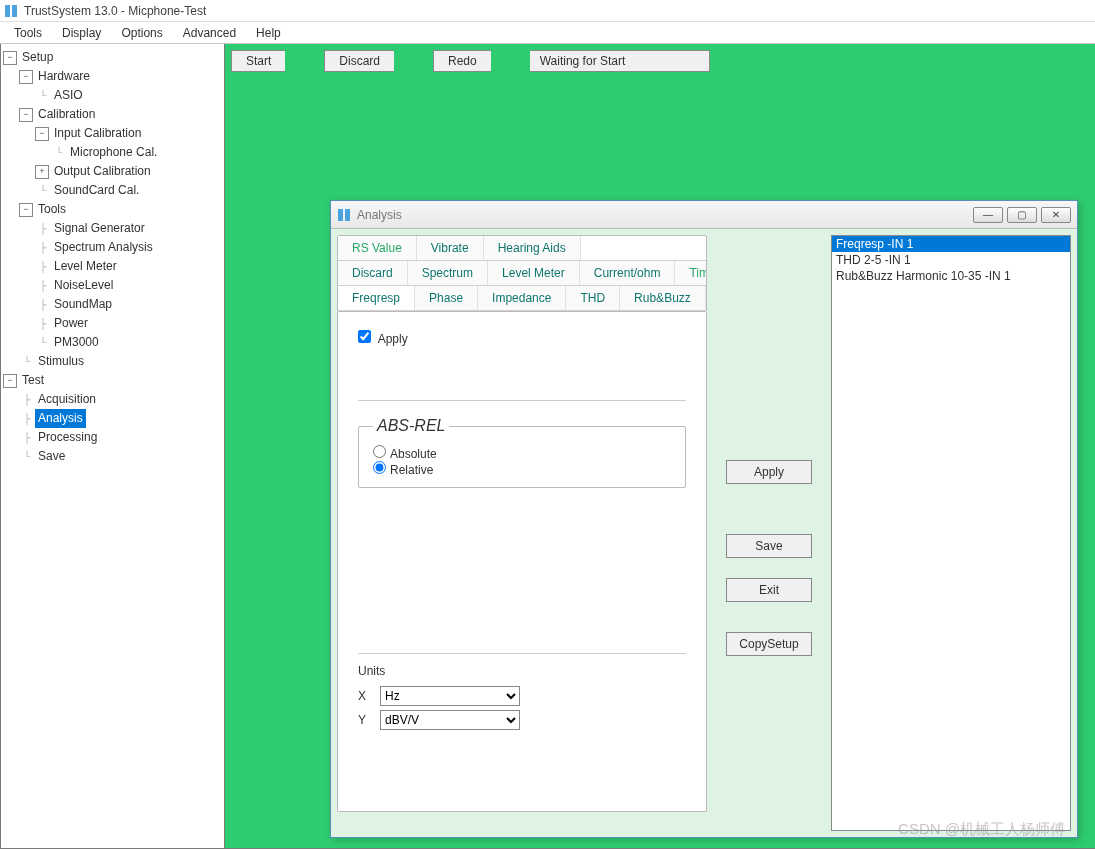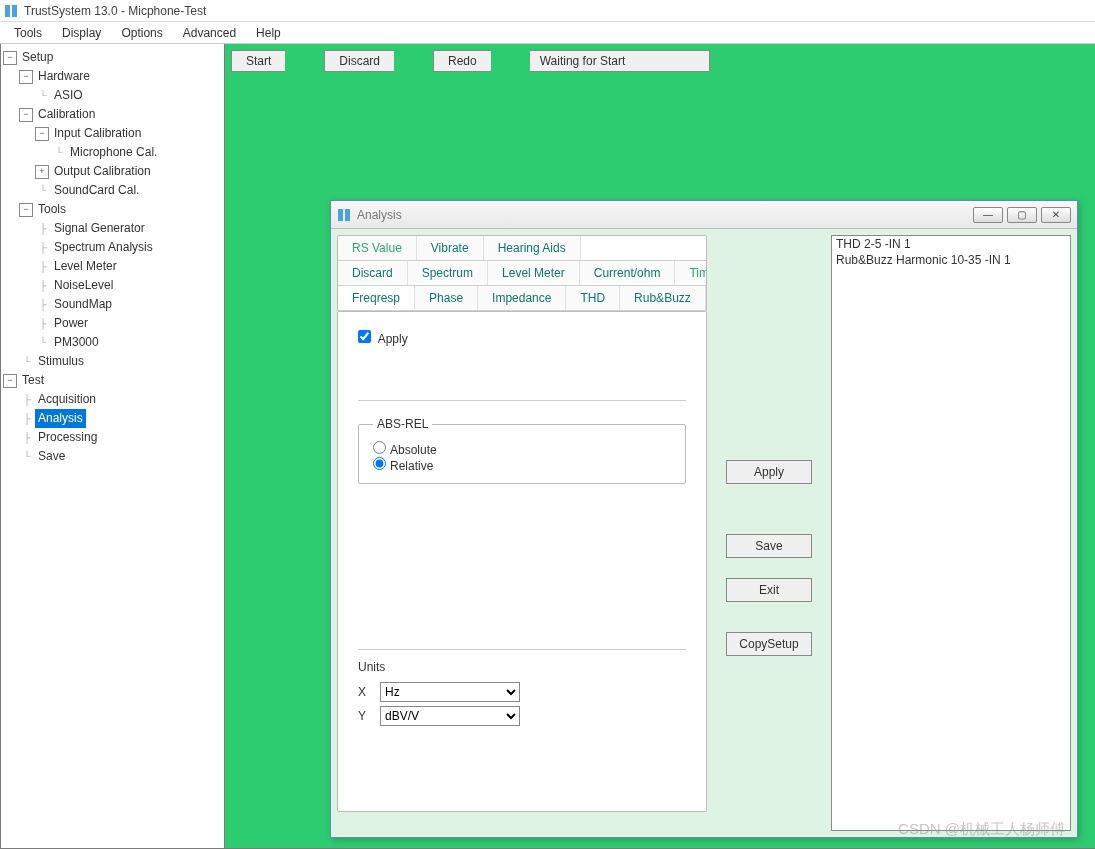--- a/index.html
+++ b/index.html
@@ -33,21 +33,21 @@
 .left-column { width: 370px; display: flex; flex-direction: column; }
 .tabs-stack { background: #fff; border: 1px solid #bbb; border-radius: 2px; overflow: hidden; }
 .tab-row { display: flex; border-bottom: 1px solid #d0d0d0; }
 .tab { flex: 0 0 auto; padding: 5px 14px; font-size: 12px; color: #0f766e; border-right: 1px solid #e0e0e0; cursor: default; background: #fafafa; }
 .tab.muted { color: #2aa86b; }
 .tab.times { color: #2aa86b; }
 .tab.active { background: #fff; }
 .tab-content { background: #fff; border: 1px solid #bbb; border-top: none; padding: 18px 20px 10px 20px; height: 500px; border-radius: 0 0 2px 2px; }
 fieldset { border: 1px solid #bbb; padding: 10px 14px; margin-bottom: 16px; border-radius: 2px; }
 fieldset.noborder { border: none; padding: 0 0 14px 0; border-bottom: 1px solid #ccc; border-radius: 0; }
-fieldset legend { padding: 0 4px; font-size: 12px; color: #333; }
+fieldset legend { padding: 0 4px; font-size: 16px; color: #333; font-style: italic; }
 .field-row { display: flex; align-items: center; gap: 8px; margin: 4px 0; }
 .field-row label { min-width: 14px; }
 .field-row select { flex: 1; max-width: 140px; border: 1px solid #888; background: #fff; height: 20px; font-size: 12px; }
 input[type=checkbox], input[type=radio] { margin-right: 4px; }
 .btn-column { width: 86px; display: flex; flex-direction: column; align-items: stretch; gap: 50px; padding-top: 225px; }
 .w-btn { background: #f0f0f0; border: 1px solid #888; padding: 4px 0; font-size: 12px; text-align: center; cursor: default; }
 .right-list { flex: 1; background: #fff; border: 1px solid #8a8a8a; overflow: auto; }
 .right-list .list-item { padding: 1px 4px; cursor: default; font-size: 12px; }
 .right-list .list-item.selected { background: #0078d7; color: #fff; }
 .watermark { position: absolute; right: 30px; bottom: 10px; color: rgba(150,150,150,.55); font-size: 15px; pointer-events: none; }
@@ -268,19 +268,20 @@
     </div>
 
     <div class="btn-column">
       <div class="w-btn">Apply</div>
       <div class="w-btn">Save</div>
       <div class="w-btn" style="margin-top:-30px">Exit</div>
       <div class="w-btn" style="margin-top:-20px">CopySetup</div>
     </div>
 
     <div class="right-list">
+      <div class="list-item selected">Freqresp -IN 1</div>
       <div class="list-item">THD 2-5 -IN 1</div>
       <div class="list-item">Rub&amp;Buzz Harmonic 10-35 -IN 1</div>
     </div>
   </div>
 </div>
 
 <div class="watermark">CSDN @机械工人杨师傅</div>
 
 </body></html>

